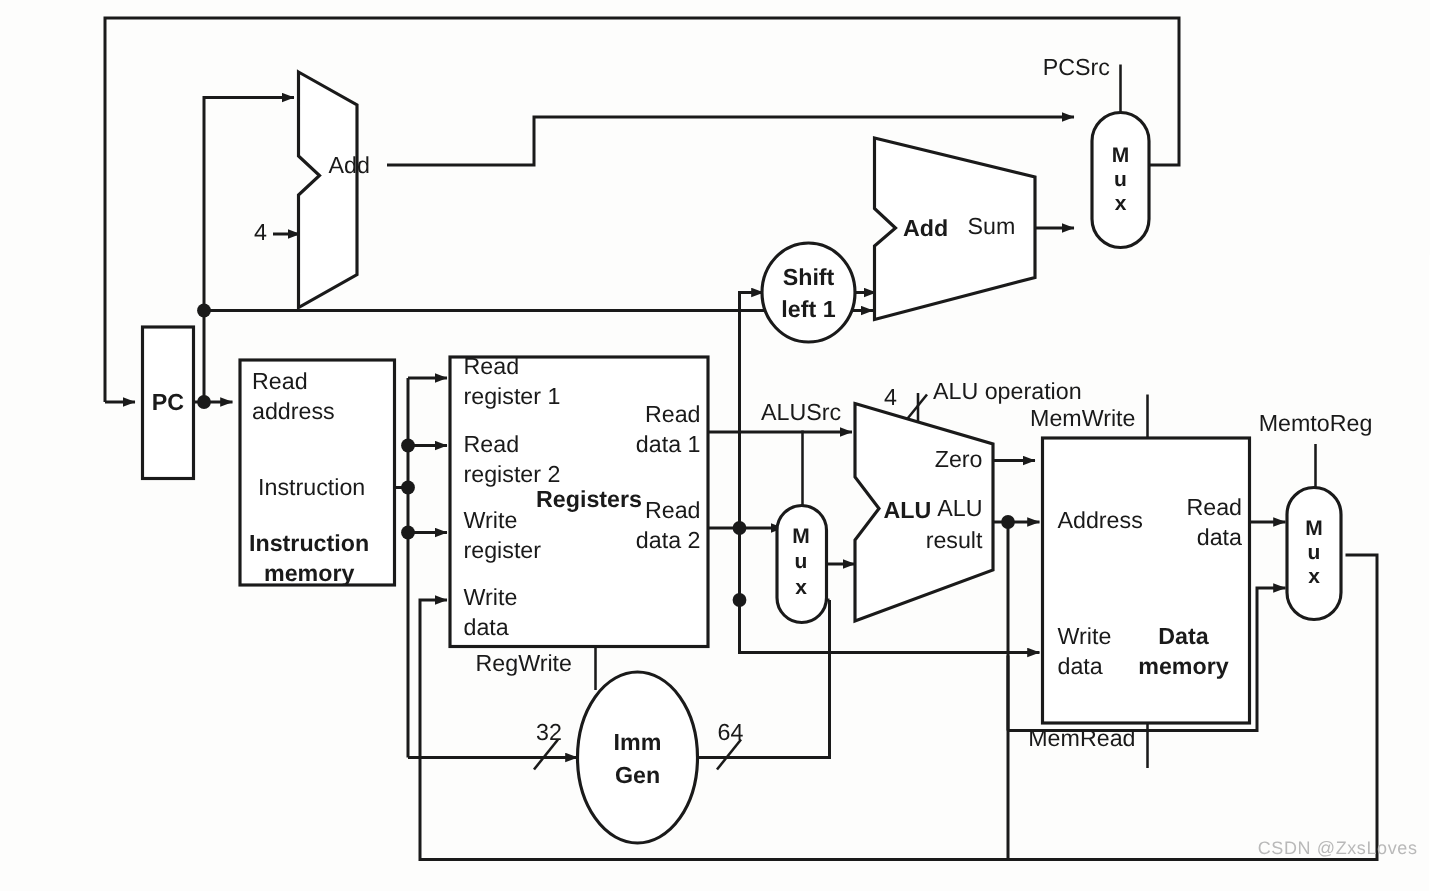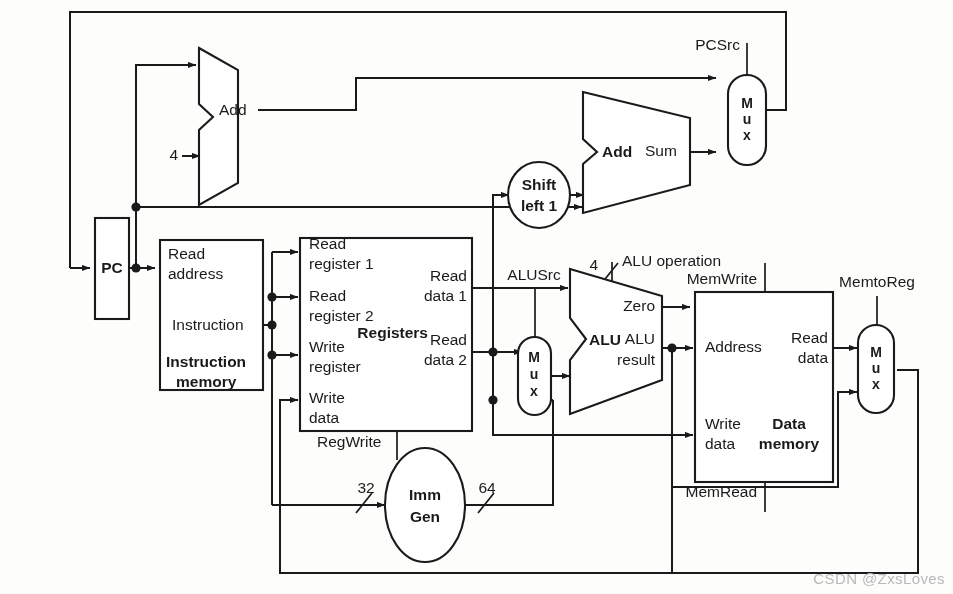--- a/index.html
+++ b/index.html
@@ -53,23 +53,23 @@
     font-size: 15.5px;
     dominant-baseline: middle;
   }
   text.bold { font-weight: bold; }
   text.mid { text-anchor: middle; }
   text.end { text-anchor: end; }
   text.muxchar { font-weight: bold; font-size: 14px; text-anchor: middle; }
   .watermark {
     position: absolute;
     right: 8px;
-    bottom: 7px;
+    bottom: 22px;
     font-family: "Liberation Sans", sans-serif;
-    font-size: 15px;
+    font-size: 12px;
     color: #b9b9b9;
     letter-spacing: 0.4px;
     user-select: none;
   }
 </style>
 </head>
 <body>
 
 <div id="canvas">
 

